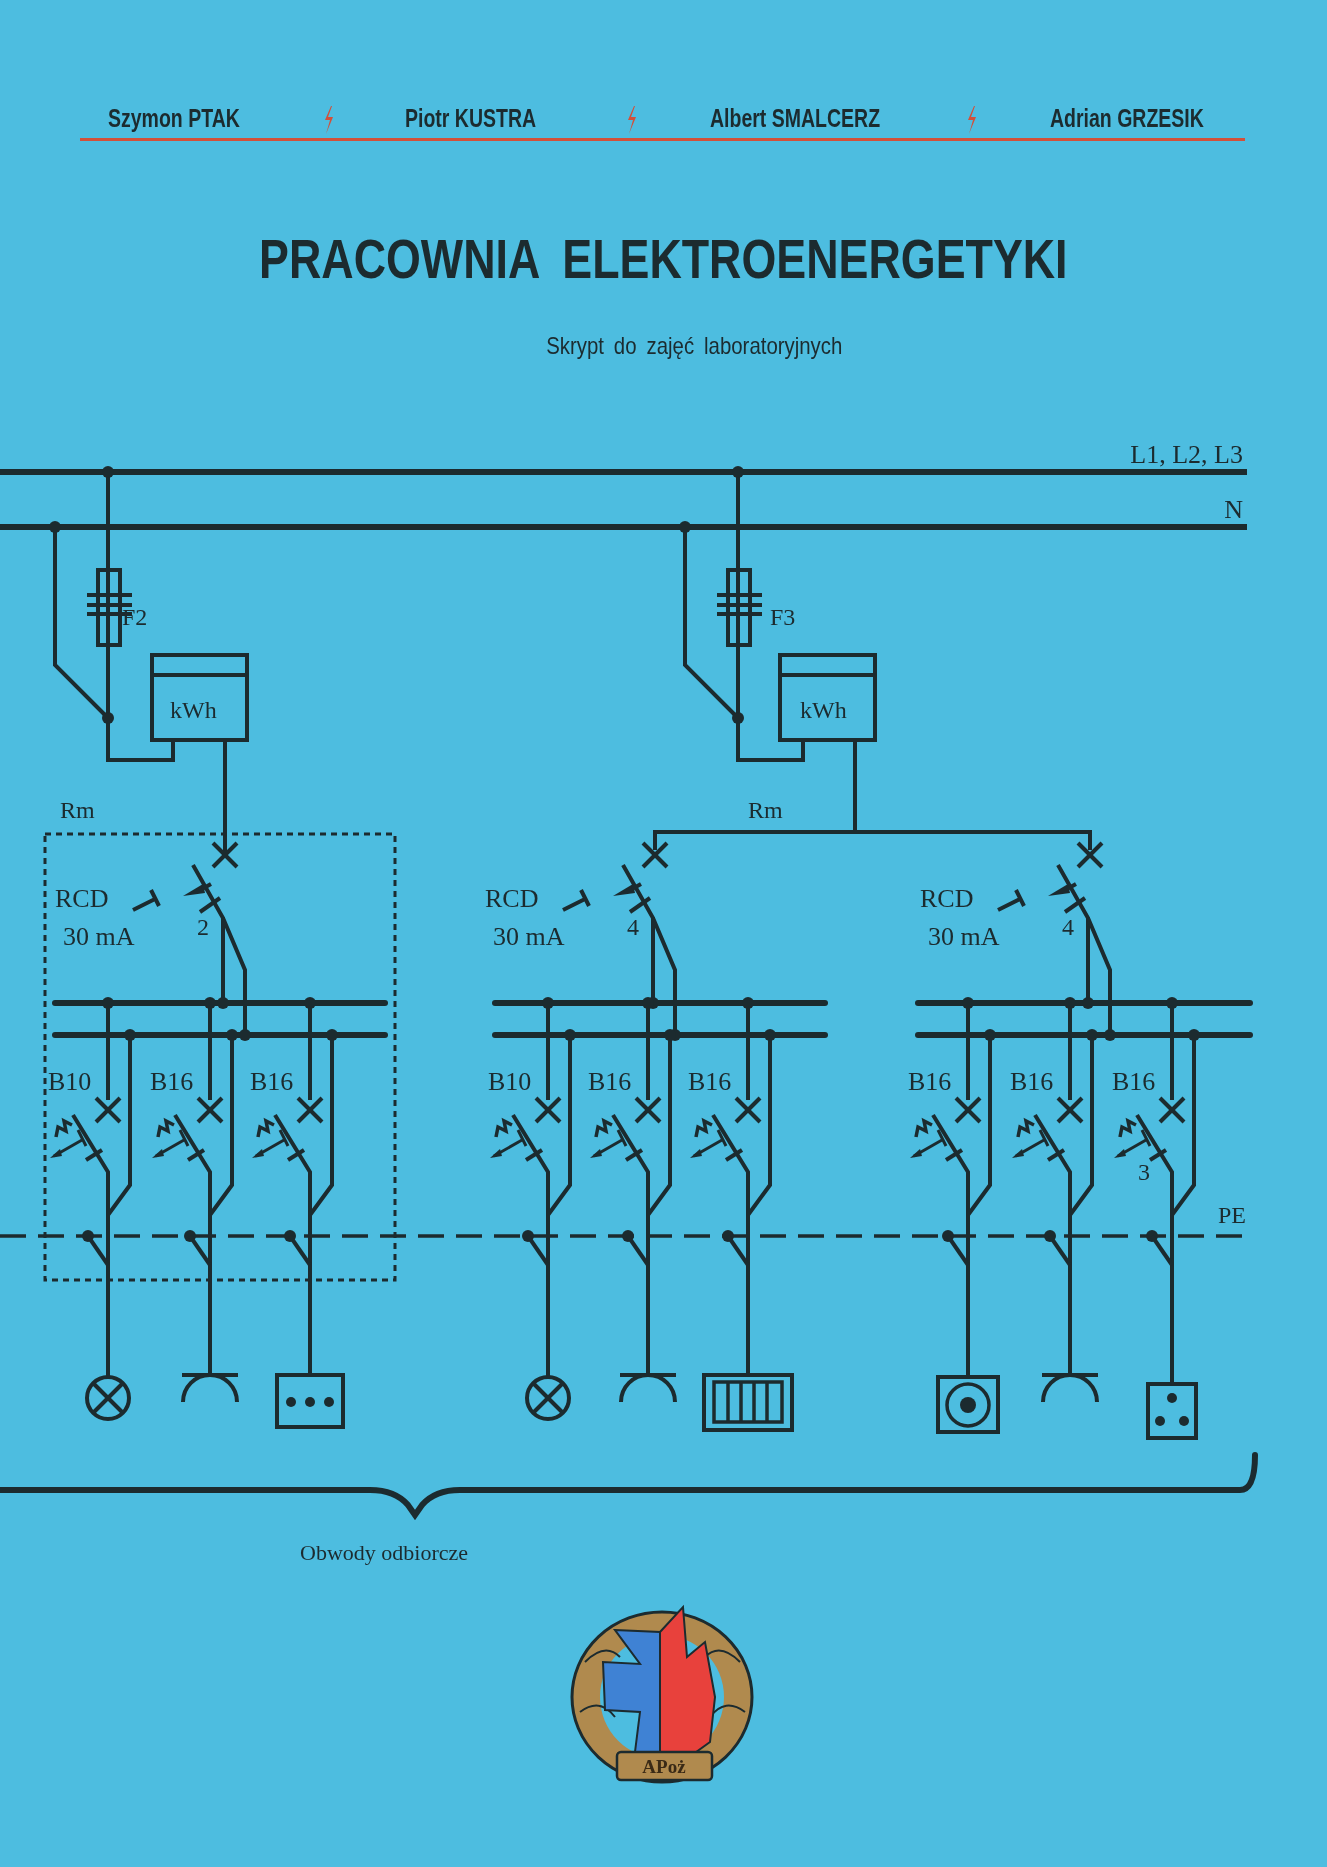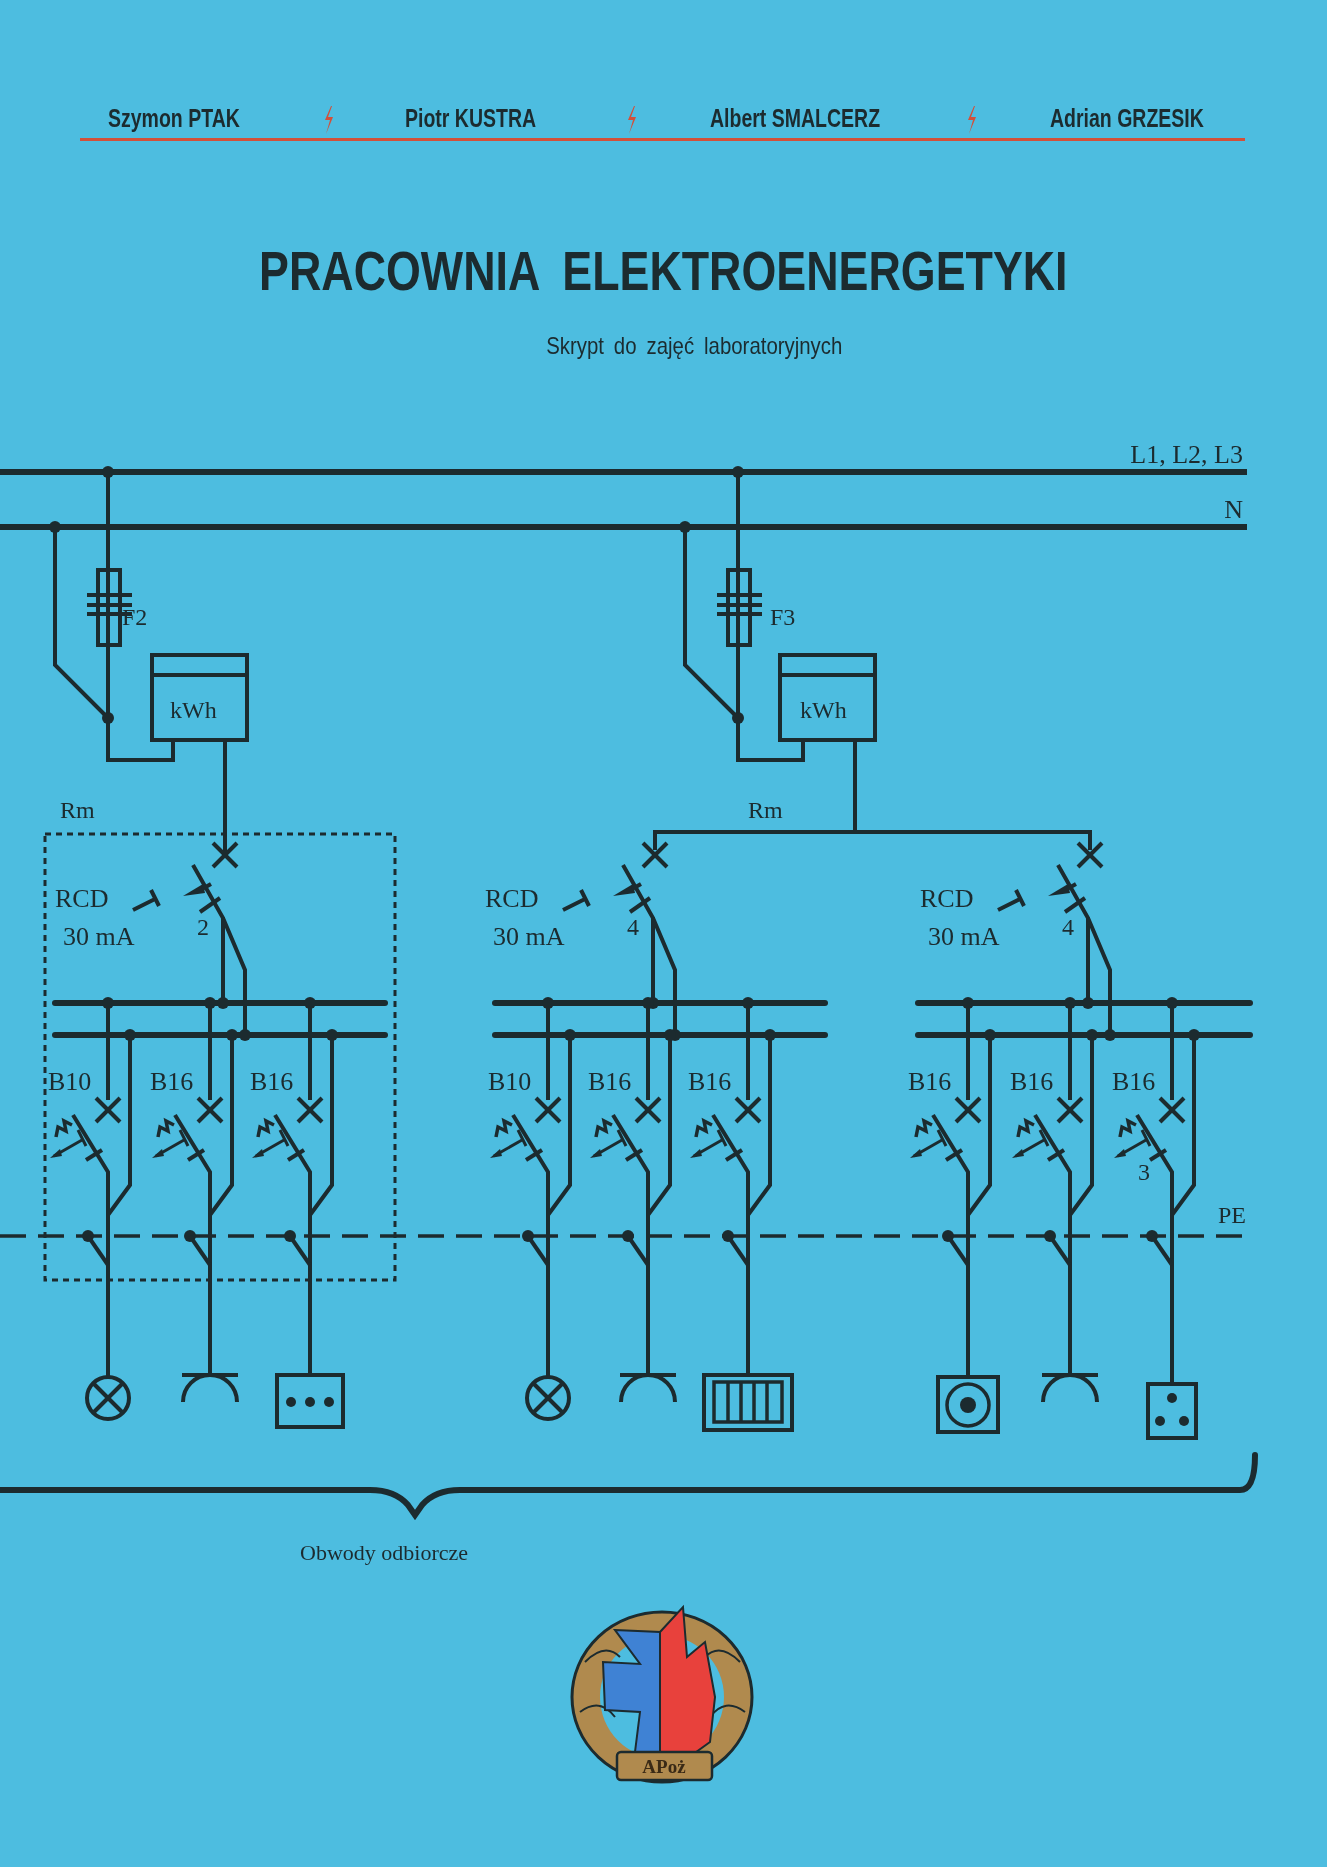--- a/index.html
+++ b/index.html
@@ -1,21 +1,21 @@
 <!DOCTYPE html>
 <html><head>
 <meta charset="utf-8">
 <style>
   html, body { margin:0; padding:0; }
   body { width:1327px; height:1867px; background:#4dbde0; position:relative; overflow:hidden; font-family:"Liberation Sans", sans-serif; color:#1c2b2f; }
   .authors { position:absolute; top:104px; left:80px; width:1165px; height:40px; }
   .author { position:absolute; top:0; font-family:"Liberation Sans", sans-serif; font-size:25px; font-weight:bold; letter-spacing:0px; transform:scaleX(0.78); transform-origin:left top; color:#1c2b2f; white-space:nowrap; }
   .bolt { position:absolute; top:2px; width:14px; height:28px; }
   .rule { position:absolute; left:80px; top:138px; width:1165px; height:3px; background:#d2503a; }
-  .title { position:absolute; top:238px; left:0; width:1327px; text-align:center; font-size:56px; font-weight:bold; white-space:nowrap; }
+  .title { position:absolute; top:226px; left:0; width:1327px; text-align:center; font-size:56px; font-weight:bold; white-space:nowrap; }
   .title span { display:inline-block; transform:scaleX(0.80); word-spacing:14px; }
   .subtitle { position:absolute; top:332px; left:0; width:1327px; text-align:center; font-size:24px;margin-left:31px; }
   .subtitle span { display:inline-block; transform:scaleX(0.85); word-spacing:5px; }
   svg.diagram { position:absolute; left:0; top:0; }
   .dtext { font-family:"Liberation Serif", serif; fill:#1c2b2f; }
   .logo { position:absolute; left:565px; top:1602px; width:195px; height:190px; }
 </style>
 </head>
 <body>
 

